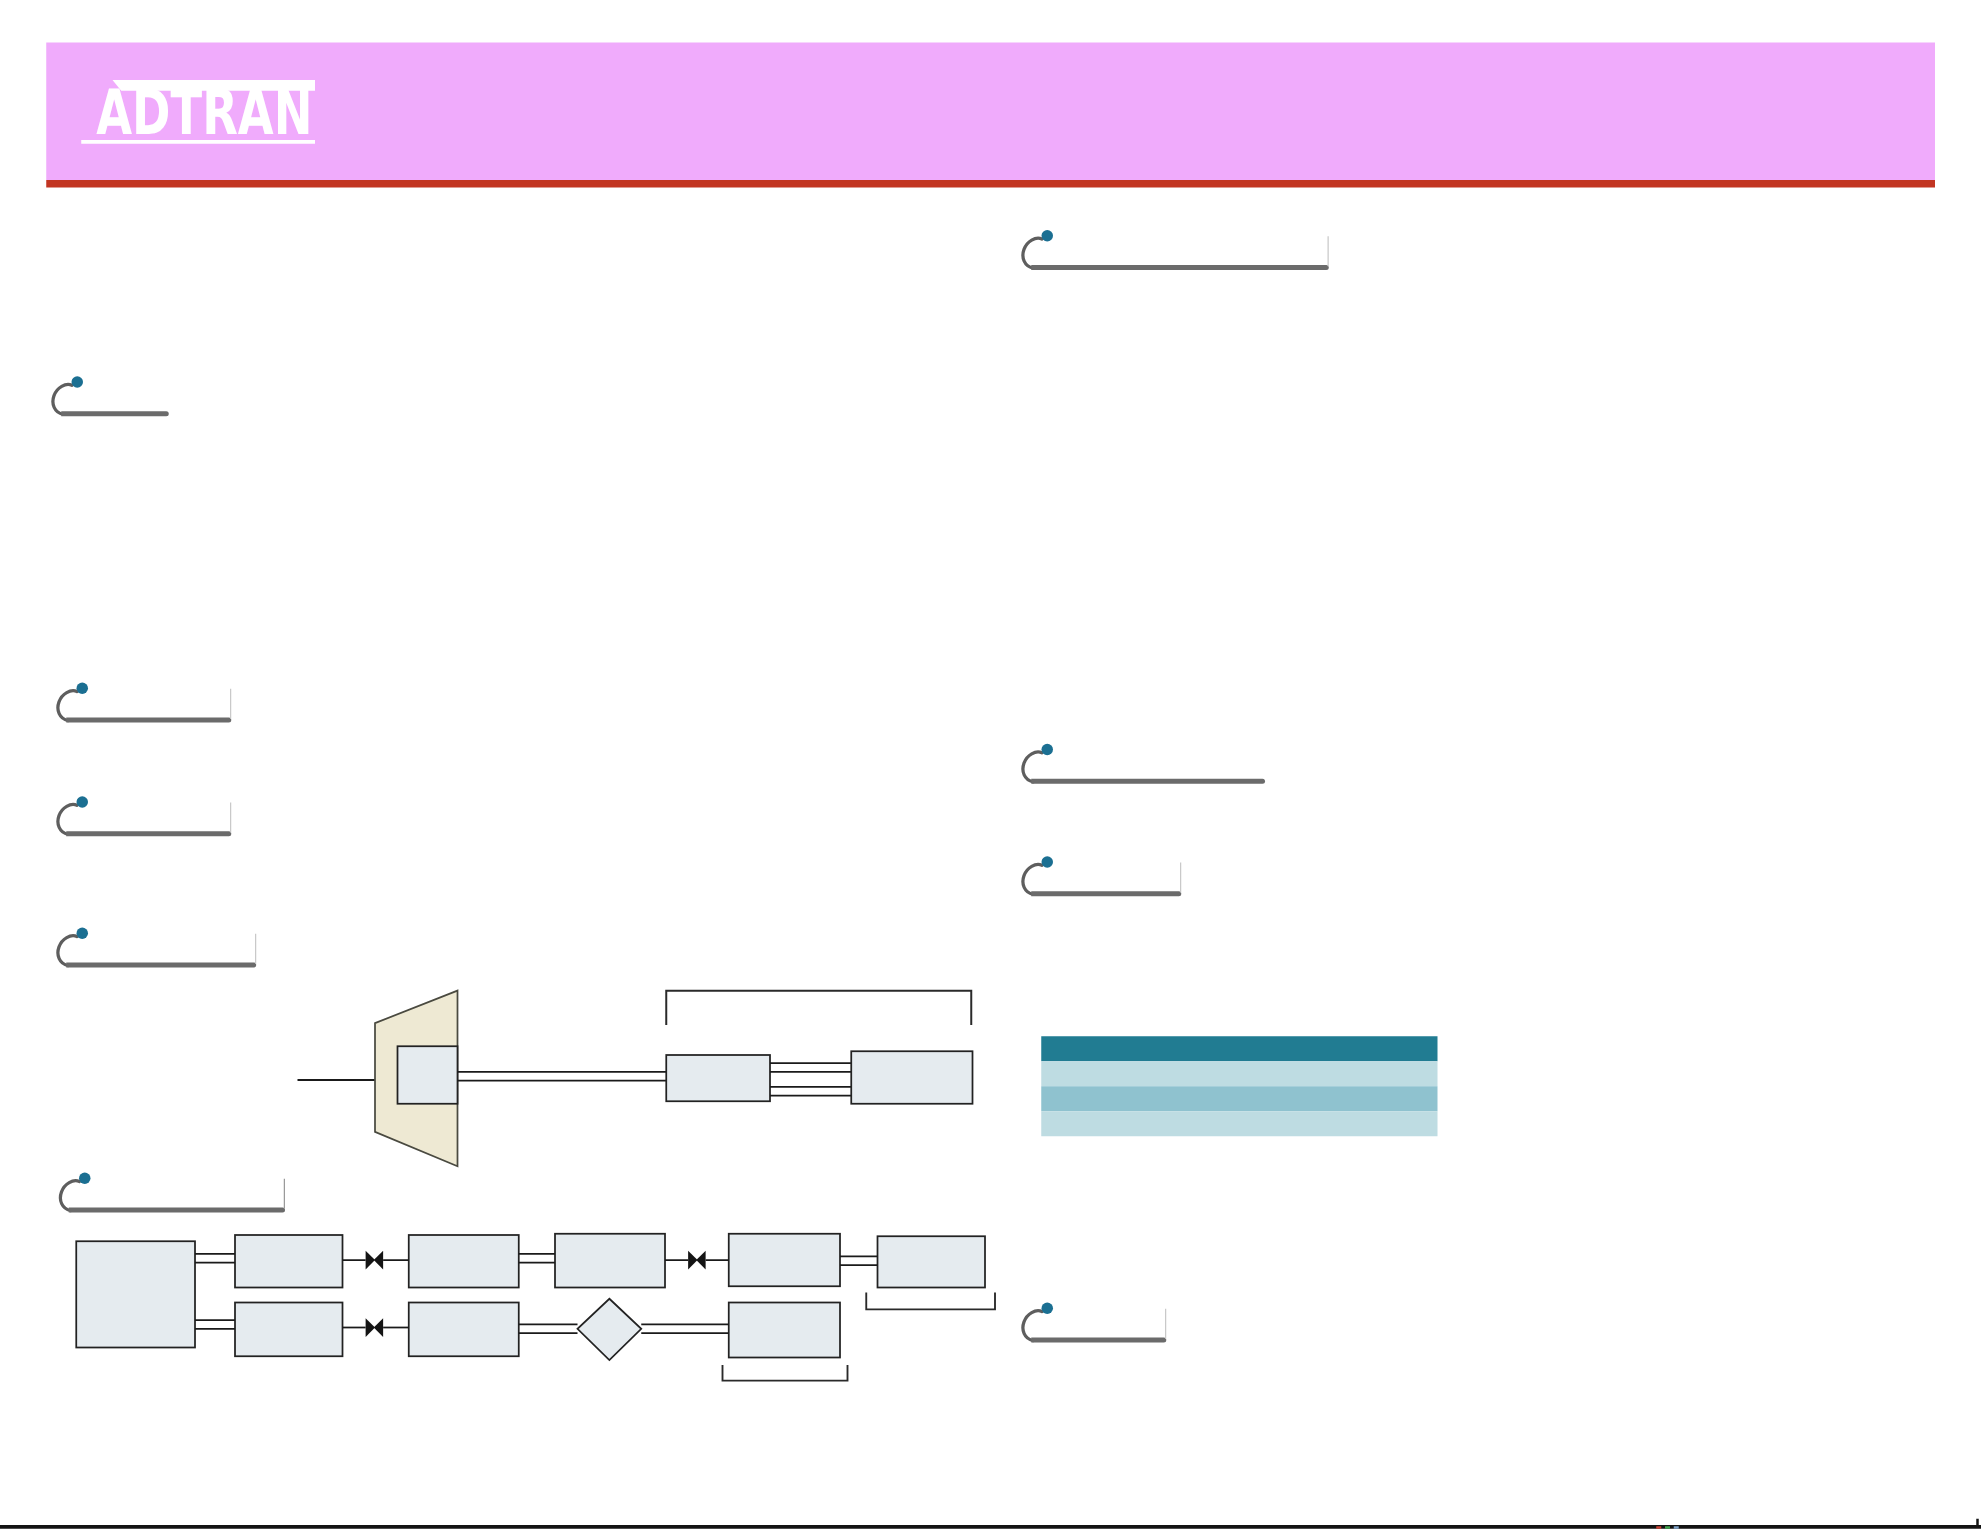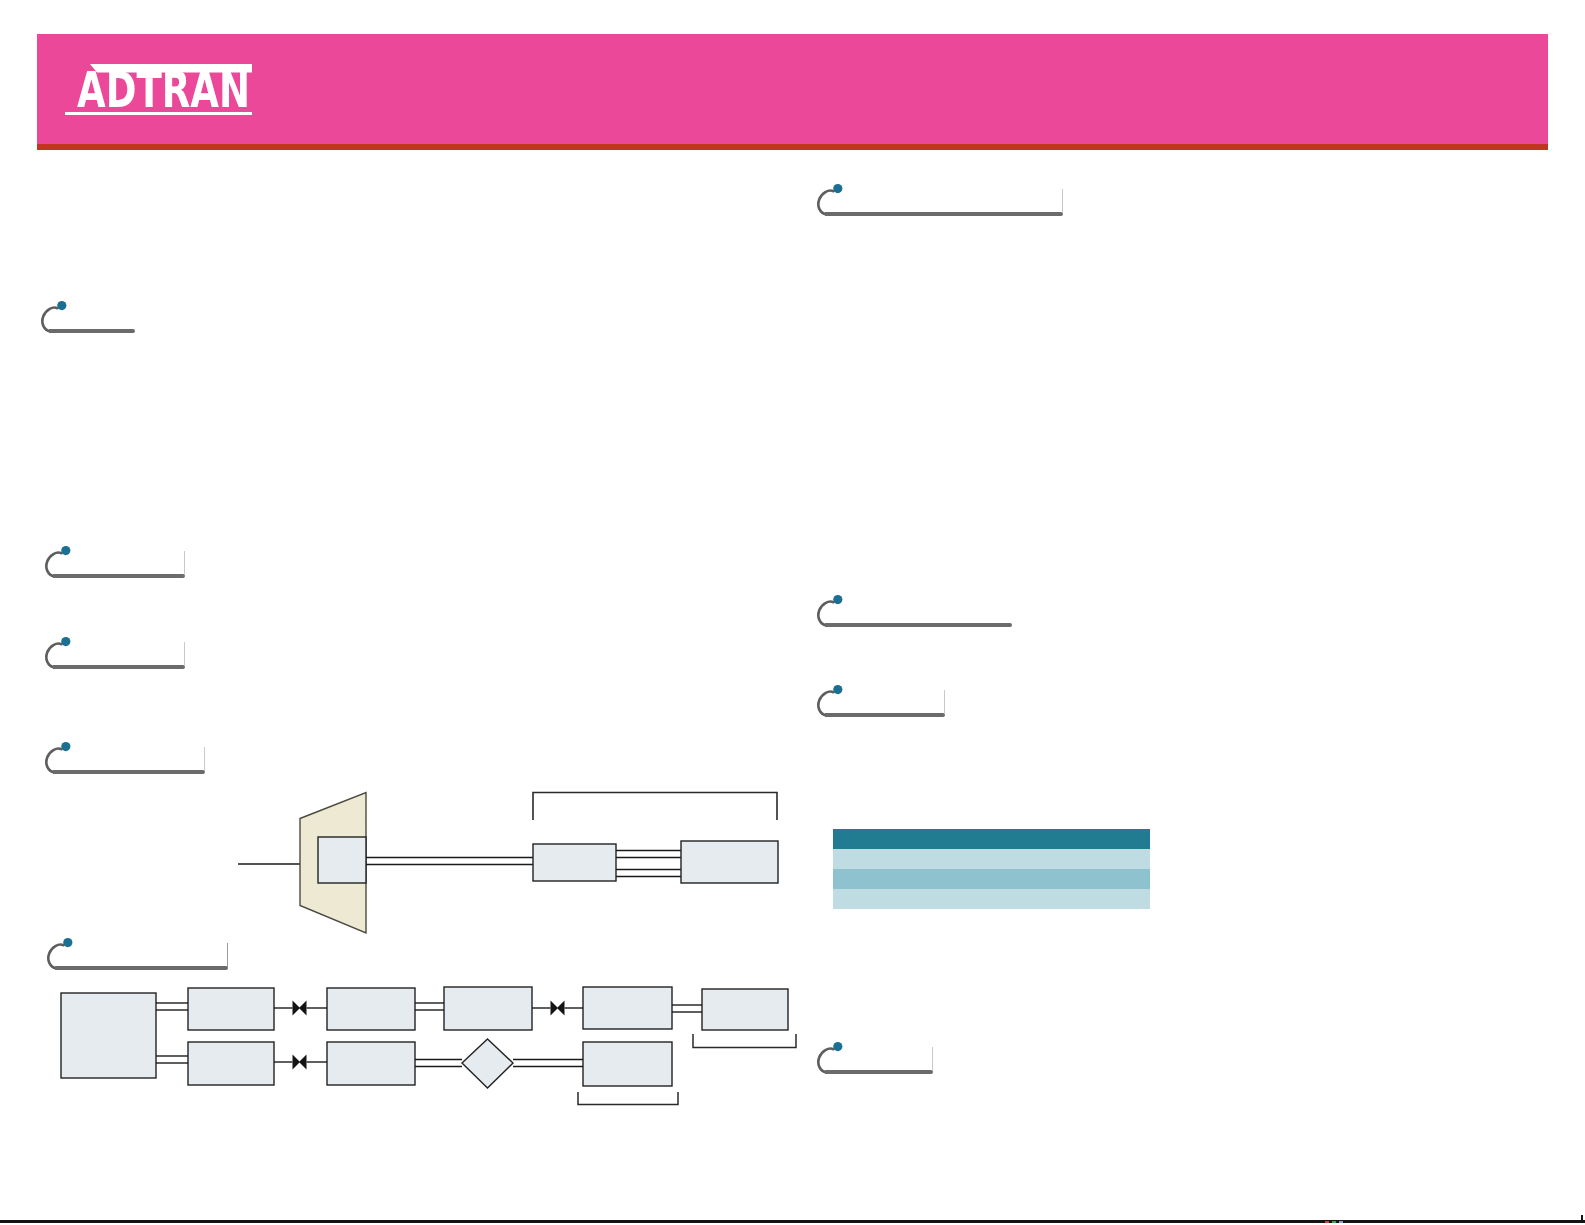--- a/index.html
+++ b/index.html
@@ -29,21 +29,21 @@
   .footer-rule{position:absolute;left:0;top:1220px;width:1585px;height:2.6px;}
   .footer-rule-tick{position:absolute;left:1581px;top:1215px;width:2px;height:6px;}
   .footer-marks{position:absolute;left:1325px;top:1221px;display:flex;gap:3px;}
   .footer-marks span{display:block;width:4px;height:2px;}
 </style>
 </head>
 <body>
 
 <div class="page">
 
-  <div class="header-band" style="background: #ec4899; text-decoration: underline;">
+  <div class="header-band" style="background: #f0abfc; text-decoration: underline;">
     <svg class="logo-svg" width="210" height="70" viewBox="0 0 210 70">
       <polygon points="28,12 190,12 190,20.5 35,20.5" fill="#FFFFFF"></polygon>
       <text x="15" y="55" font-family="DejaVu Sans, sans-serif" font-weight="bold" font-size="50" fill="#FFFFFF" textLength="173" lengthAdjust="spacingAndGlyphs">ADTRAN</text>
       <rect x="3" y="60" width="187" height="3" fill="#FFFFFF"></rect>
     </svg>
   </div>
   <div class="header-stripe" style="background: rgb(194, 53, 34);"></div>
 
   <div class="marker" style="left:40px;top:298px;width:95px">
     <svg class="m-curl" width="30" height="36" viewBox="0 0 30 36">

